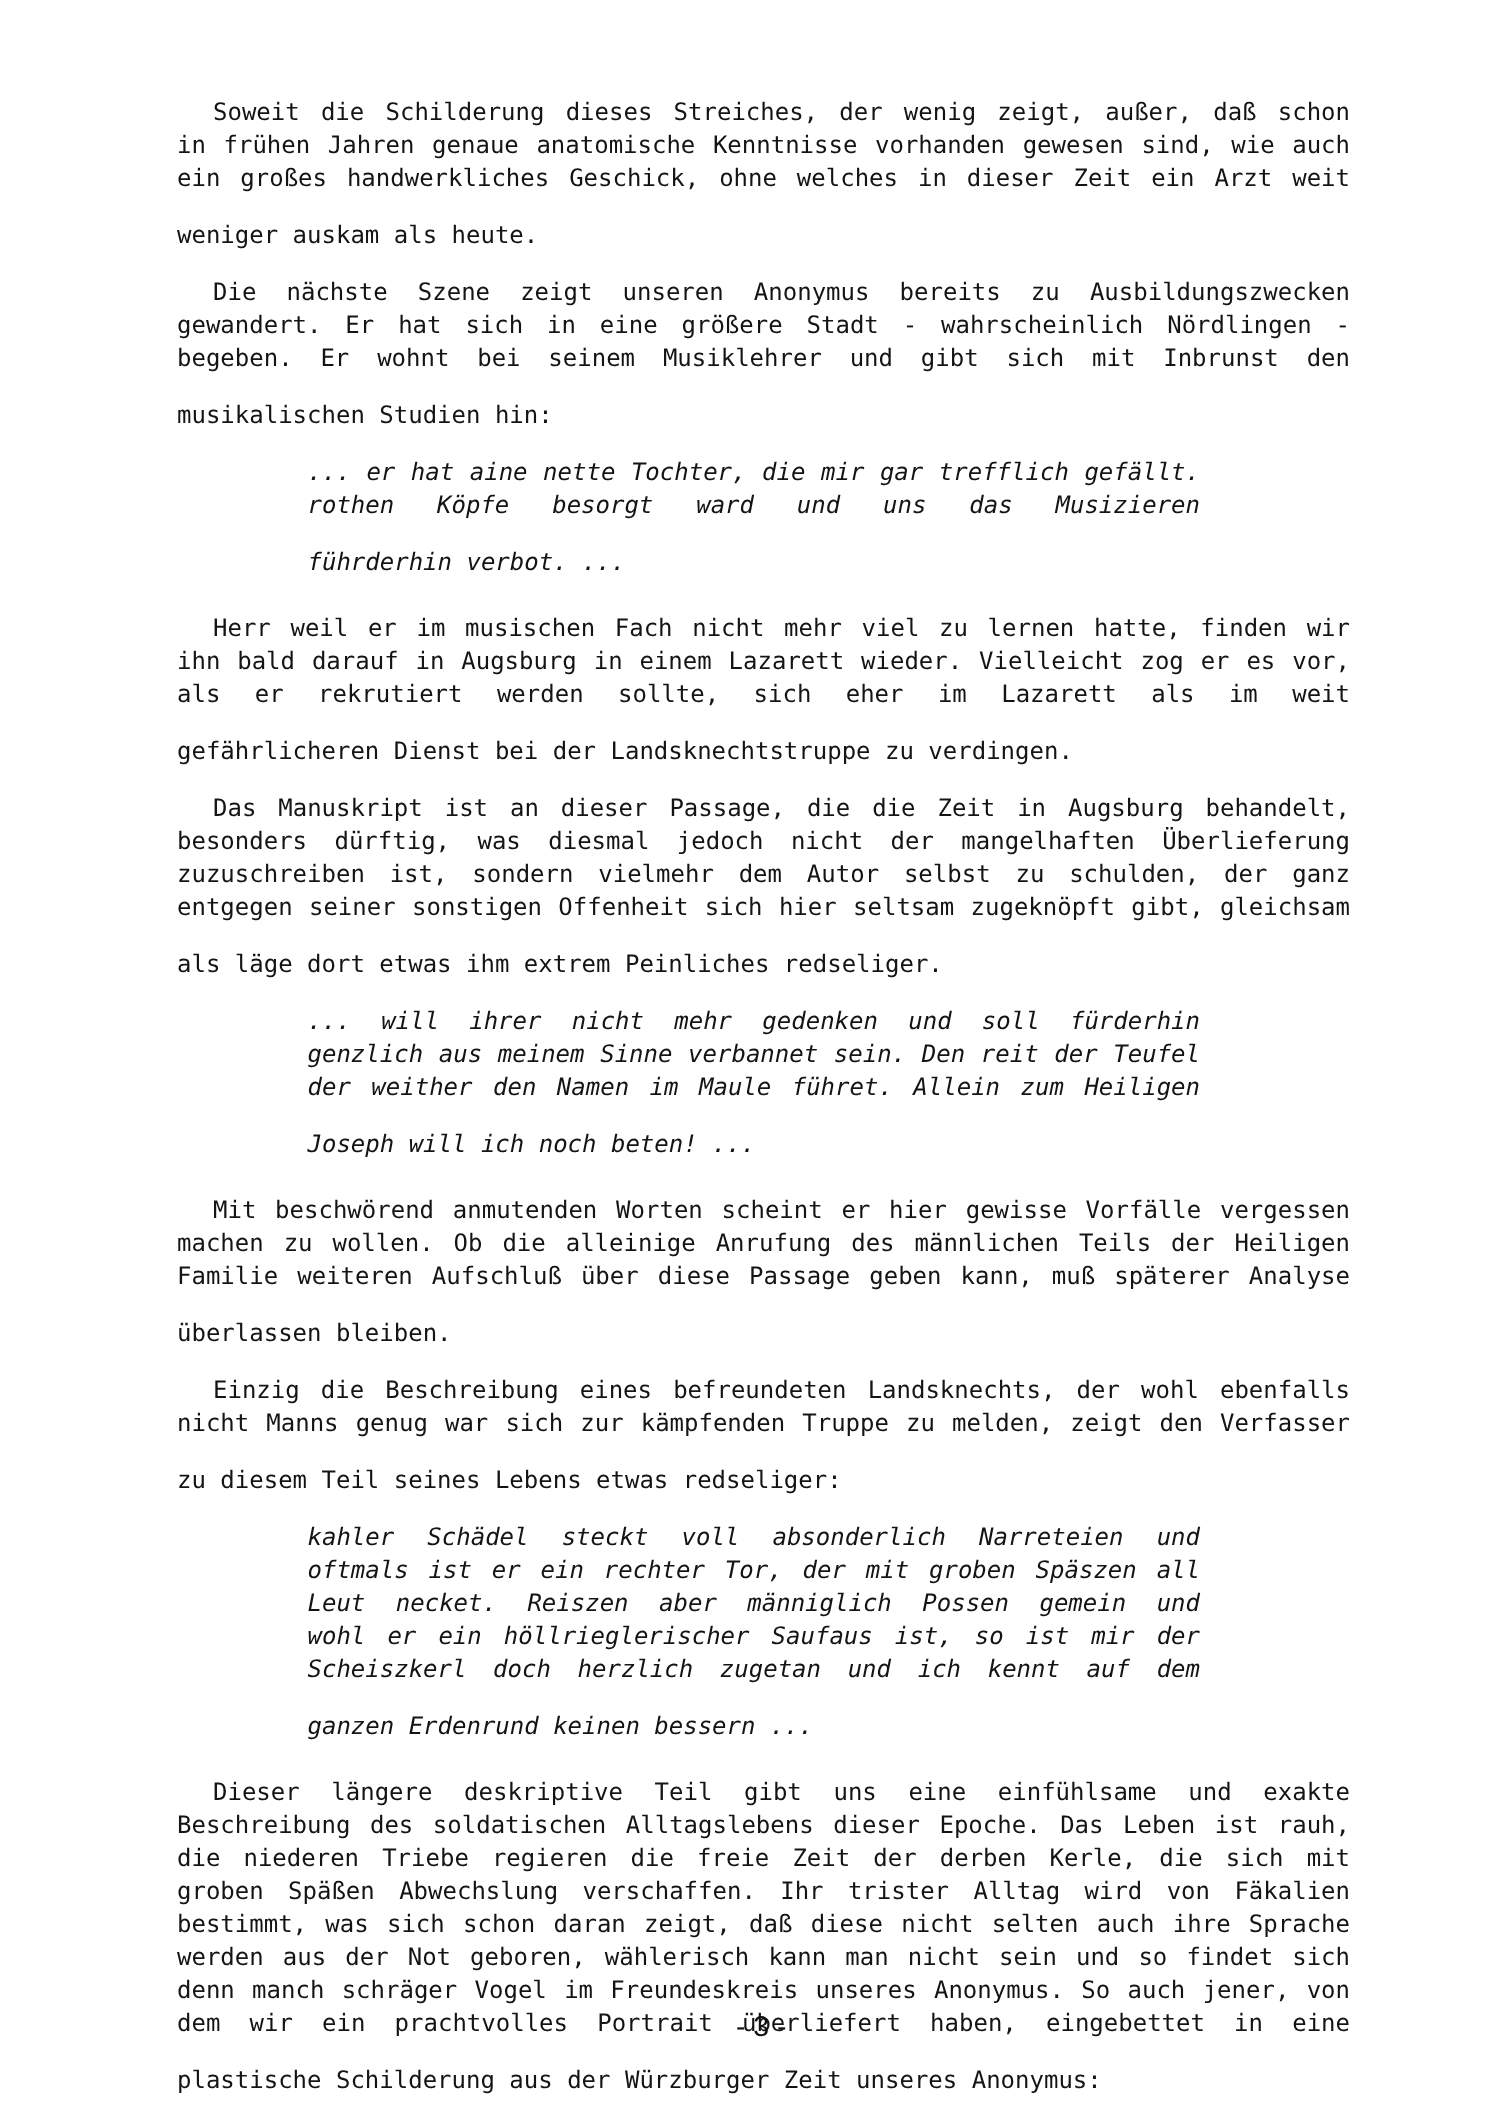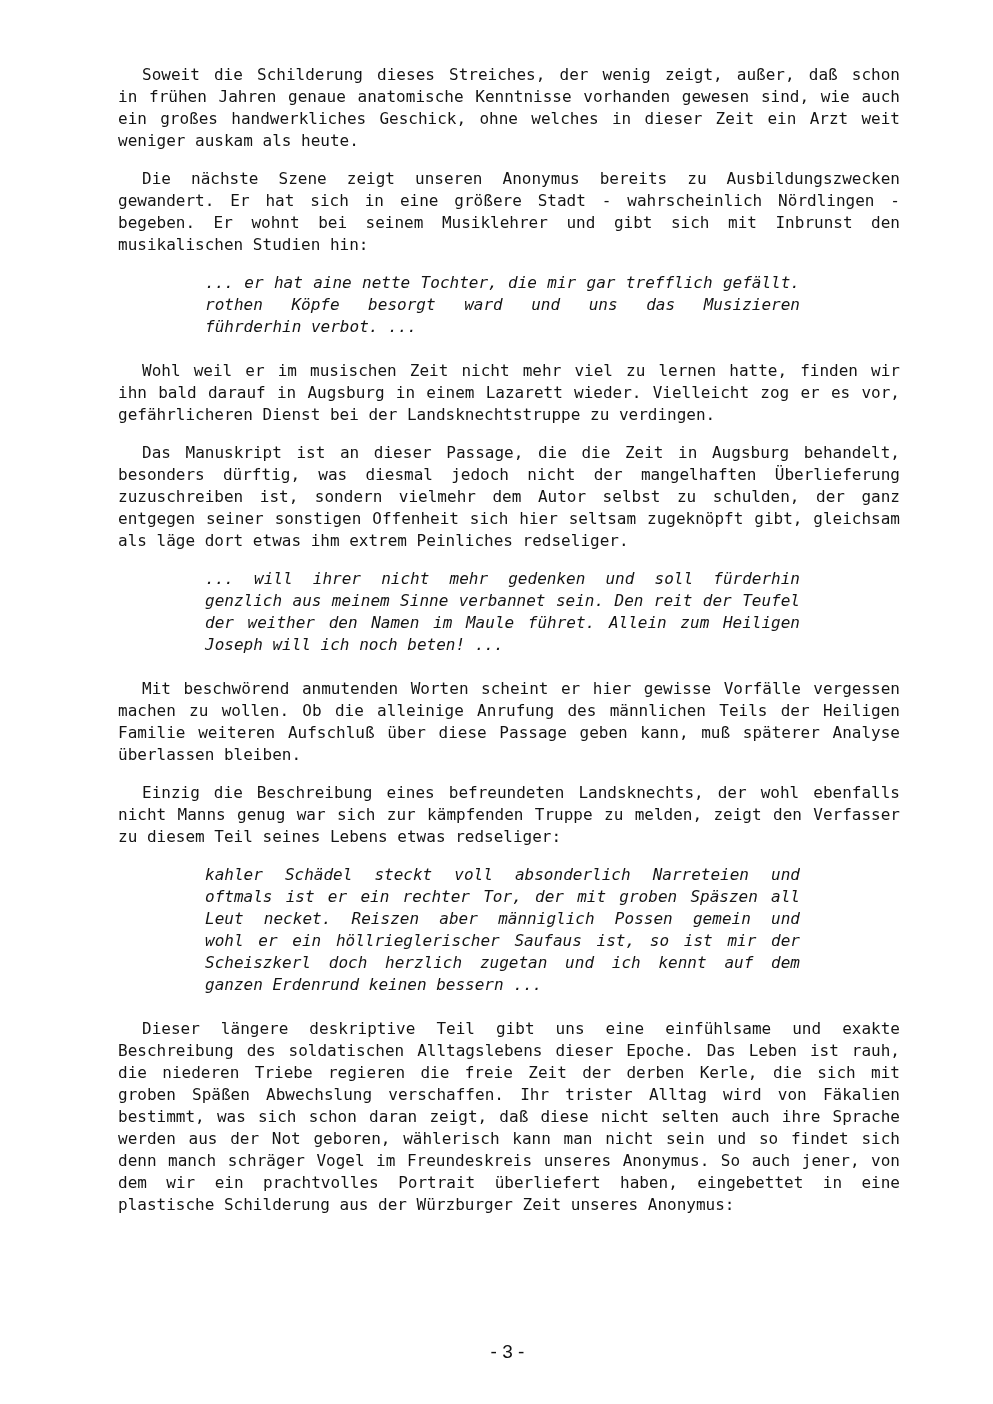--- a/index.html
+++ b/index.html
@@ -29,21 +29,21 @@
     margin-left: 87px;
     width: 595px;
     font-style: italic;
     margin-bottom: 22px;
   }
   .line {
     text-align: justify;
     text-align-last: justify;
     white-space: normal;
   }
-  .line.last { text-align-last: left; }
+  .line.last { text-align-last: left; margin-top: 16px; }
   .para .line.first { text-indent: 24px; }
   .page-footer {
     position: absolute;
     top: 1341px;
     left: 0;
     width: 100%;
     padding-left: 22px;
     box-sizing: border-box;
     text-align: center;
     font-family: "Liberation Sans", sans-serif;
@@ -68,22 +68,23 @@
         <div class="line">gewandert. Er hat sich in eine größere Stadt - wahrscheinlich Nördlingen -</div>
         <div class="line">begeben. Er wohnt bei seinem Musiklehrer und gibt sich mit Inbrunst den</div>
         <div class="line last">musikalischen Studien hin:</div>
       </div>
       <div class="block quote">
         <div class="line first">... er hat aine nette Tochter, die mir gar trefflich gefällt.</div>
         <div class="line">rothen Köpfe besorgt ward und uns das Musizieren</div>
         <div class="line last">führderhin verbot. ...</div>
       </div>
       <div class="block para">
-        <div class="line first">Wohl weil er im musischen Zeit nicht mehr viel zu lernen hatte, finden wir</div>
+        <div class="line first">Herr weil er im musischen Fach nicht mehr viel zu lernen hatte, finden wir</div>
         <div class="line">ihn bald darauf in Augsburg in einem Lazarett wieder. Vielleicht zog er es vor,</div>
+        <div class="line">als er rekrutiert werden sollte, sich eher im Lazarett als im weit</div>
         <div class="line last">gefährlicheren Dienst bei der Landsknechtstruppe zu verdingen.</div>
       </div>
       <div class="block para">
         <div class="line first">Das Manuskript ist an dieser Passage, die die Zeit in Augsburg behandelt,</div>
         <div class="line">besonders dürftig, was diesmal jedoch nicht der mangelhaften Überlieferung</div>
         <div class="line">zuzuschreiben ist, sondern vielmehr dem Autor selbst zu schulden, der ganz</div>
         <div class="line">entgegen seiner sonstigen Offenheit sich hier seltsam zugeknöpft gibt, gleichsam</div>
         <div class="line last">als läge dort etwas ihm extrem Peinliches redseliger.</div>
       </div>
       <div class="block quote">

